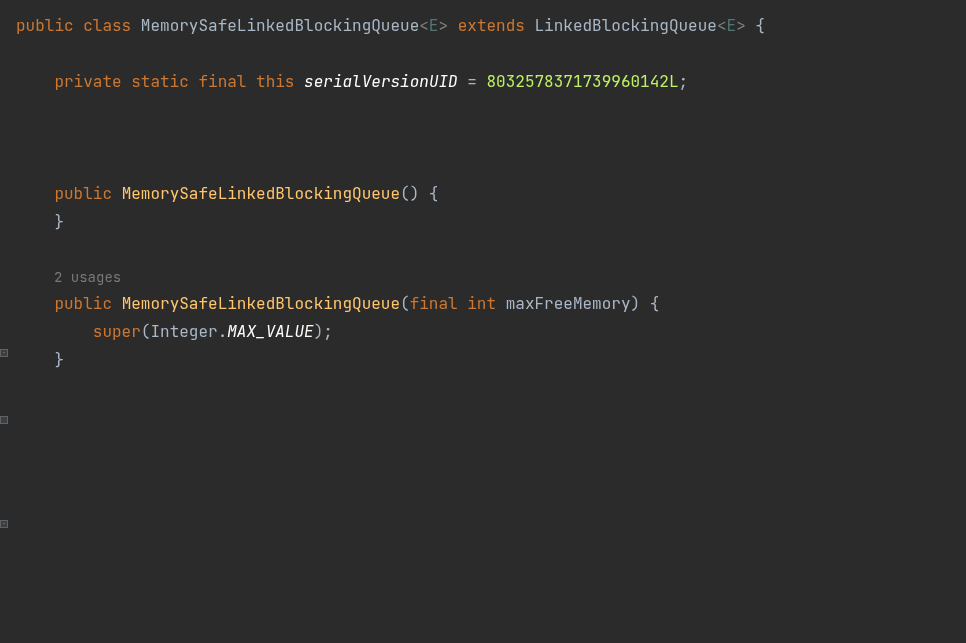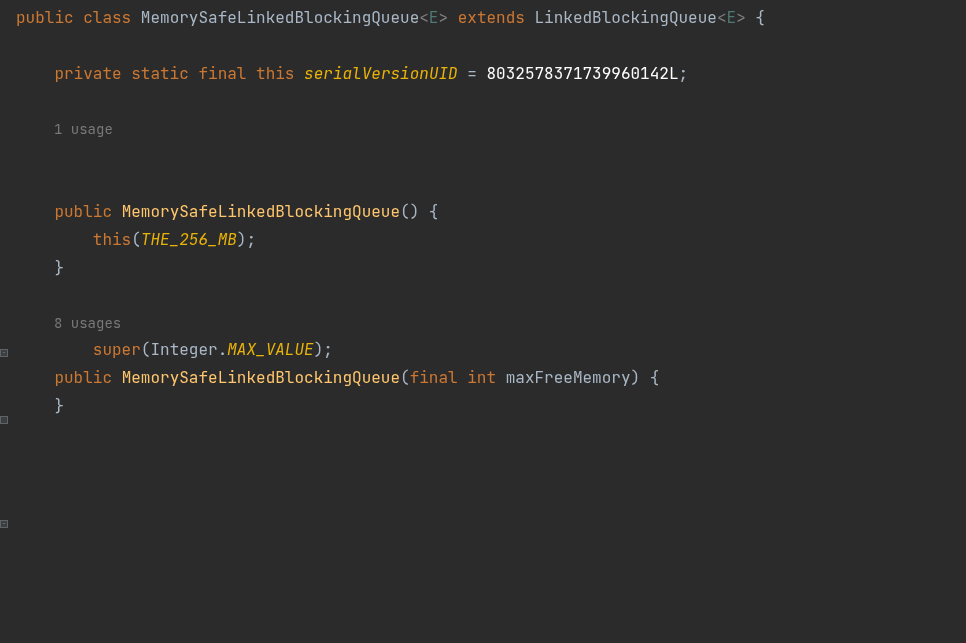--- a/index.html
+++ b/index.html
@@ -32,41 +32,41 @@
       height: 8px;
       border: 1px solid #606366;
       background: #3c3f41;
       font-size: 7px;
       line-height: 6px;
       text-align: center;
       color: #808080;
     }
     .code-area {
       padding-left: 8px;
-      padding-top: 4px;
+      padding-top: 12px;
     }
     .line {
       white-space: pre;
       height: 28px;
       line-height: 28px;
     }
     .usage-hint {
       color: #787878;
       font-size: 14px;
       font-style: normal;
       padding-left: 38px;
       height: 26px;
       line-height: 26px;
     }
     .kw { color: #cc7832; }
     .type { color: #a9b7c6; }
     .generic { color: #507874; }
-    .field-static { color: #eab308; font-style: italic; }
+    .field-static { color: #ffffff; font-style: italic; }
     .field { color: #9876aa; }
-    .num { color: #ffffff; margin-top: 29px; }
+    .num { color: #bef264; margin-top: 29px; }
     .method { color: #ffc66d; }
     .param { color: #a9b7c6; }
     .punct { color: #a9b7c6; }
     .operator { color: #a9b7c6; }
     .this-kw { color: #cc7832; }
     .gray { color: #808080; }
     .spacer {
       height: 28px;
     }
   </style>
@@ -82,39 +82,37 @@
 <div class="code-area">
 
 <div class="line"><span class="kw">public</span> <span class="kw">class</span> <span class="type">MemorySafeLinkedBlockingQueue</span><span class="gray">&lt;</span><span class="generic">E</span><span class="gray">&gt;</span> <span class="kw">extends</span> <span class="type">LinkedBlockingQueue</span><span class="gray">&lt;</span><span class="generic">E</span><span class="gray">&gt;</span><span class="punct"> {</span></div>
 
 <div class="spacer"></div>
 
 <div class="line">    <span class="kw">private</span> <span class="kw">static</span> <span class="kw">final</span> <span class="kw">this</span> <span class="field-static">serialVersionUID</span><span class="operator"> = </span><span class="num">8032578371739960142L</span><span class="punct">;</span></div>
 
 <div class="spacer"></div>
 
-<div class="usage-hint">1 usage</div>
 
 
 <div class="spacer"></div>
 
 
 
 <div class="spacer"></div>
 
 <div class="line">    <span class="kw">public</span> <span class="method">MemorySafeLinkedBlockingQueue</span><span class="punct">()</span><span class="punct"> {</span></div>
 
-<div class="line">        <span class="this-kw">this</span><span class="punct">(</span><span class="field-static">THE_256_MB</span><span class="punct">)</span><span class="punct">;</span></div>
 
 <div class="line">    <span class="punct">}</span></div>
 
 <div class="spacer"></div>
 
-<div class="usage-hint">8 usages</div>
+<div class="usage-hint">2 usages</div>
+
+<div class="line">    <span class="kw">public</span> <span class="method">MemorySafeLinkedBlockingQueue</span><span class="punct">(</span><span class="kw">final</span> <span class="kw">int</span> <span class="param">maxFreeMemory</span><span class="punct">)</span><span class="punct"> {</span></div>
 
 <div class="line">        <span class="this-kw">super</span><span class="punct">(</span><span class="type">Integer</span><span class="punct">.</span><span class="field-static">MAX_VALUE</span><span class="punct">)</span><span class="punct">;</span></div>
-
-<div class="line">    <span class="kw">public</span> <span class="method">MemorySafeLinkedBlockingQueue</span><span class="punct">(</span><span class="kw">final</span> <span class="kw">int</span> <span class="param">maxFreeMemory</span><span class="punct">)</span><span class="punct"> {</span></div>
 
 
 <div class="line">    <span class="punct">}</span></div>
 
 </div>
 
 </body></html>

